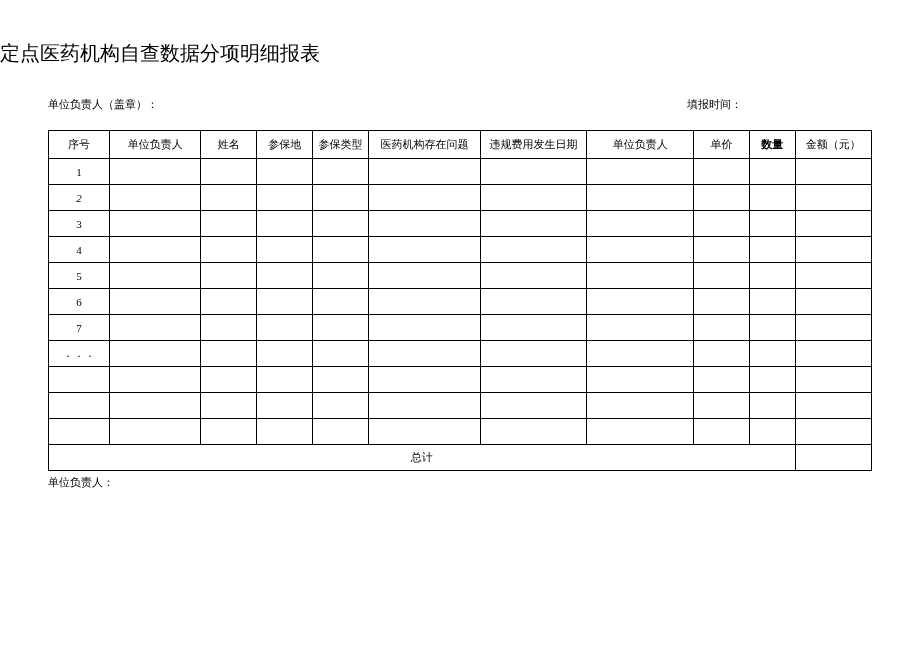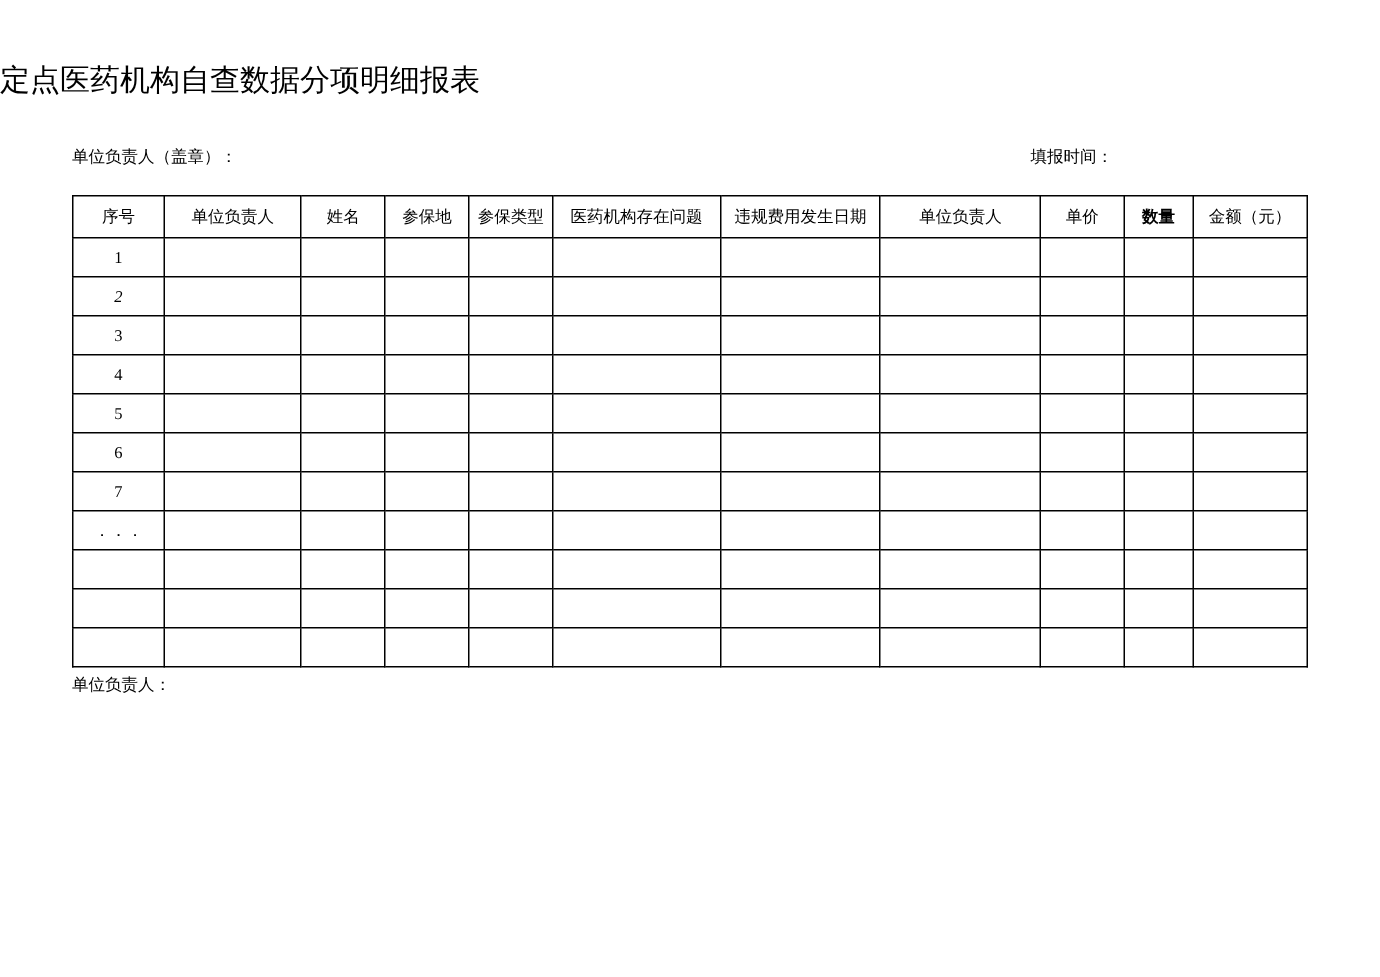--- a/index.html
+++ b/index.html
@@ -264,19 +264,23 @@
           <td></td>
       <td></td>
           <td></td>
       <td></td>
           <td></td>
       <td></td>
           <td></td>
       <td></td>
           <td></td>
     </tr>
+    <tr>
+      <td colspan="10" class="total-label-cell">总计</td>
+      <td></td>
+    </tr>
   </tbody>
 </table>
 </div>
 
 <div class="footer-row">
   <div>单位负责人：</div>
 </div>
 
 </body></html>

